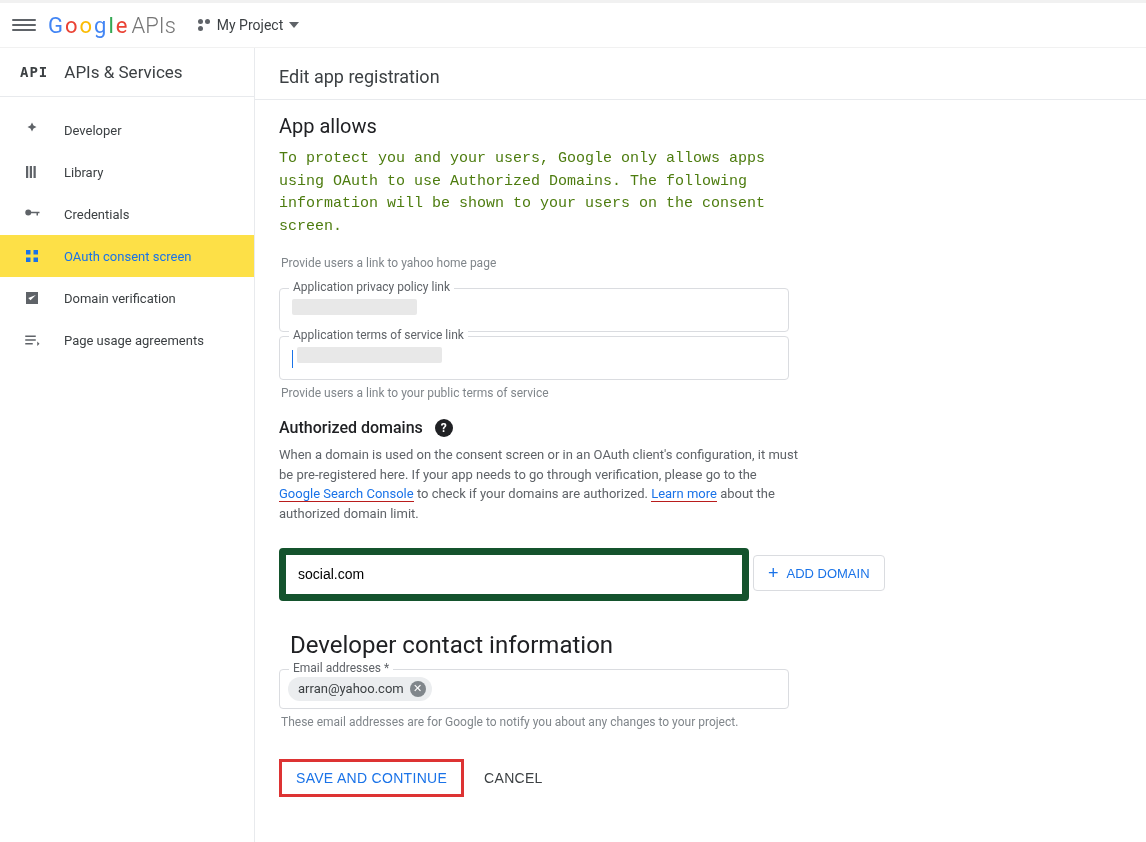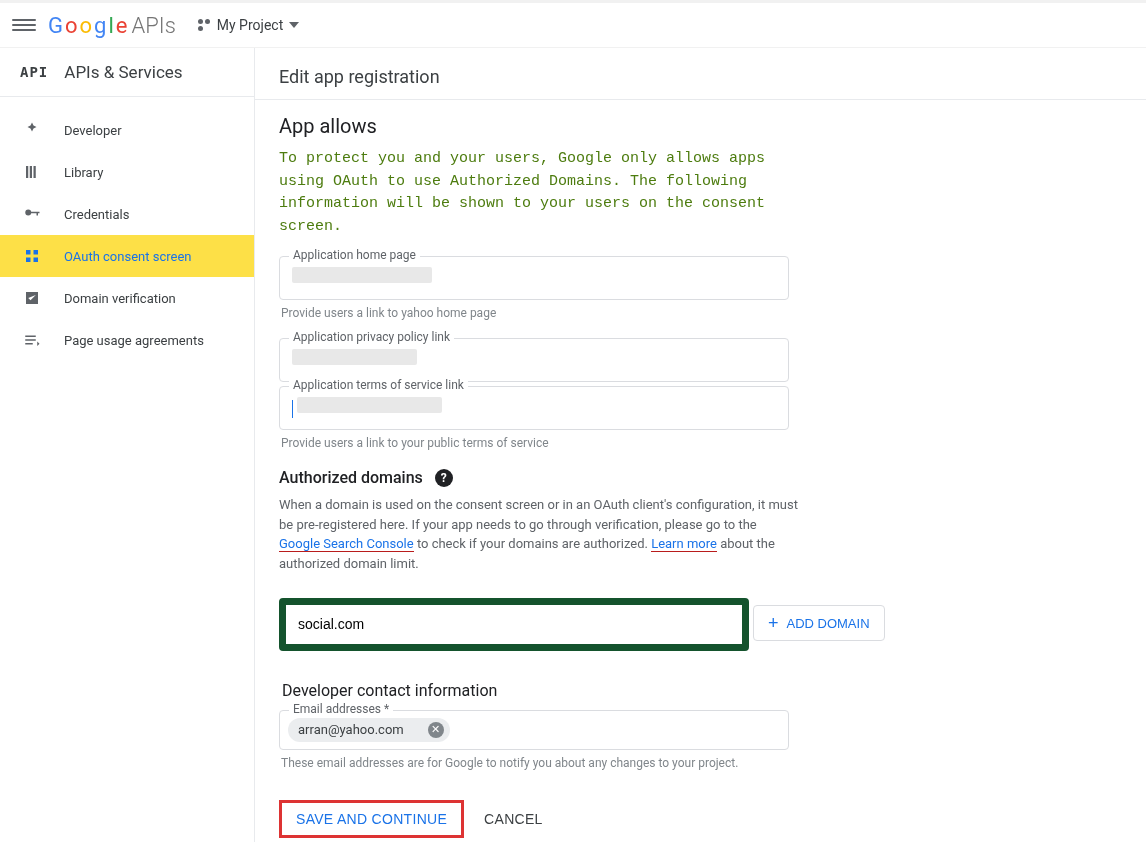--- a/index.html
+++ b/index.html
@@ -37,23 +37,23 @@
   .redacted{ display:inline-block; background:#e8e8e8; height:16px; border-radius:2px;}
   .helper{ font-size:12px; color:#80868b; margin:6px 2px 18px;}
   .auth-heading-row{ display:flex; align-items:center; gap:12px; margin-bottom:8px;}
   .auth-heading{ font-size:16px; font-weight:500; color:#202124;}
   .help-icon{ width:18px; height:18px; border-radius:50%; background:#202124; color:#fff; font-size:12px; font-weight:700; display:flex; align-items:center; justify-content:center;}
   .auth-desc{ font-size:13px; line-height:1.5; color:#5f6368; margin-bottom:14px; max-width:520px;}
   .auth-desc a{ color:#1a73e8; text-decoration:none; border-bottom:1px solid #b91c1c;}
   .domain-input{ width:100%; max-width:470px; border:7px solid #14532d; border-radius:4px; padding:10px 12px; font-size:14px; height:53px;}
   .add-domain-btn{ display:inline-flex; align-items:center; gap:8px; border:1px solid #dadce0; background:#fff; border-radius:4px; padding:8px 14px; font-size:13px; font-weight:500; color:#1a73e8; cursor:pointer; margin-top:18px;}
   .plus-icon{ font-size:18px; line-height:1; color:#1a73e8; font-weight:400;}
-  .dev-heading{ font-size:16px; font-weight:400; margin:30px 3px 10px;}
+  .dev-heading{ font-size:24px; font-weight:400; margin:30px 11px 10px;}
   .chip-input{ width:100%; max-width:510px; border:1px solid #dadce0; border-radius:4px; padding:6px 8px; min-height:40px; display:flex; align-items:center; gap:6px;}
-  .chip{ display:inline-flex; align-items:center; gap:24px; background:#ebedef; border-radius:12px; padding:4px 6px 4px 10px; font-size:13px; color:#3c4043;justify-content:space-between;}
+  .chip{ display:inline-flex; align-items:center; gap:6px; background:#ebedef; border-radius:12px; padding:4px 6px 4px 10px; font-size:13px; color:#3c4043;justify-content:space-between;}
   .chip-x{ width:16px; height:16px; border-radius:50%; background:#80868b; color:#fff; font-size:11px; display:flex; align-items:center; justify-content:center; cursor:pointer;}
   .button-row{ display:flex; gap:20px; margin-top:30px; padding:0 24px; align-items:center;}
   .btn-save{ border:3px solid #d33; background:#fff; color:#1a73e8; font-size:14px; font-weight:500; padding:8px 14px; cursor:pointer; letter-spacing:0.3px;}
   .btn-cancel{ background:none; border:none; color:#3c4043; font-size:14px; font-weight:500; cursor:pointer; letter-spacing:0.3px;}
   .cursor-bar{ display:inline-block; width:1px; height:18px; background:#1a73e8; vertical-align:middle; margin-right:4px;}
 </style>
 </head>
 <body>
 
 <div class="topbar">
@@ -143,24 +143,20 @@
 
   </div>
 
   <div class="main">
     <div class="page-title">Edit app registration</div>
 
     <div class="section">
       <h2 class="section-heading">App allows</h2>
       <p class="section-desc">To protect you and your users, Google only allows apps using OAuth to use Authorized Domains. The following information will be shown to your users on the consent screen.</p>
 
-      <div class="field-wrap">
-        <span class="field-label">Application home page</span>
-        <div class="field-input"><span class="redacted" style="width:140px"></span></div>
-      </div>
       <div class="helper">Provide users a link to yahoo home page</div>
 
       <div class="field-wrap">
         <span class="field-label">Application privacy policy link</span>
         <div class="field-input"><span class="redacted" style="width:125px"></span></div>
       </div>
 
       <div class="field-wrap">
         <span class="field-label">Application terms of service link</span>
         <div class="field-input"><span class="cursor-bar"></span><span class="redacted" style="width:145px"></span></div>

